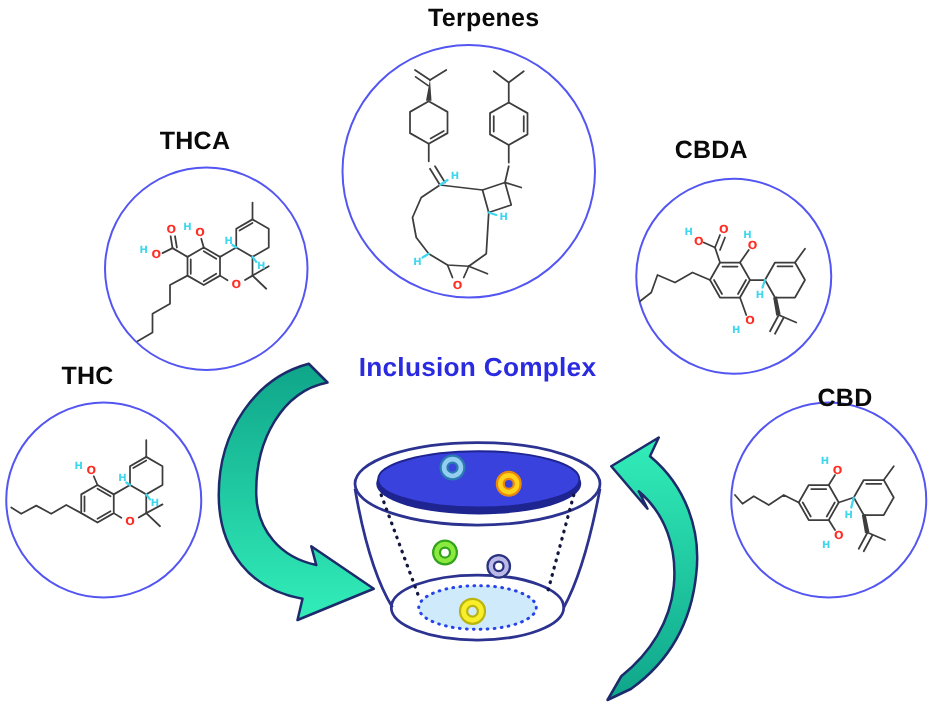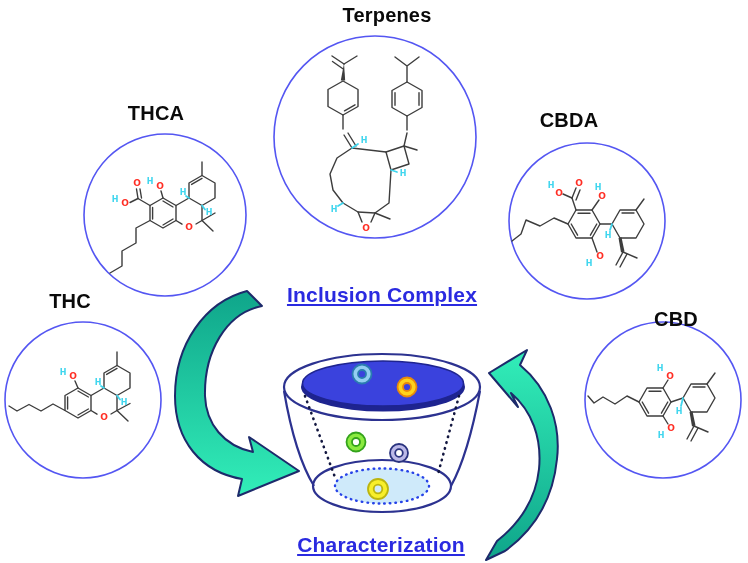--- a/index.html
+++ b/index.html
@@ -1,20 +1,20 @@
 <!DOCTYPE html>
 <html style="--heading_text: #0a0a0a; --center_text: #2a2ae0; --circle_stroke: #5456f2; --bond: #3d3d3d; --atom_o: #ff2d23; --atom_h: #40d6ee; --arrow_fill_dark: #0fa58a; --arrow_fill_bright: #32eeb9; --arrow_outline: #1d2a6b; --cup_outline: #2c3290; --cup_top_fill: #3a42dd; --cup_top_rim: #1e2490; --cup_inner_fill: #cfeafa; --cup_dot_blue: #2743e8; --cup_dot_black: #131740;"><head>
 <meta charset="utf-8">
 <style>
   html,body{margin:0;padding:0;background:#ffffff;}
   .stage{position:relative;width:748px;height:563px;background:#fff;overflow:hidden;
          font-family:"Liberation Sans",sans-serif;}
   .lbl{position:absolute;transform:translateX(-50%);white-space:nowrap;
        font-weight:bold;font-size:20px;color:var(--heading_text,#0a0a0a);letter-spacing:.2px;}
-  .lbl.center-label{color:var(--center_text,#2a2ae0);font-size:21px;text-decoration:underline;}
+  .lbl.center-label{color:var(--center_text,#2a2ae0);font-size:21px;}
   svg{position:absolute;left:0;top:0;}
   .bond{stroke:var(--bond,#3d3d3d);stroke-width:1.4;fill:none;stroke-linecap:round;stroke-linejoin:round;}
   .wedge{fill:var(--bond,#3d3d3d);stroke:none;}
   .hbond{stroke:var(--atom_h,#40d6ee);stroke-width:1.8;fill:none;stroke-linecap:round;}
   .atom-o{fill:var(--atom_o,#ff2d23);font:bold 9px "DejaVu Sans",sans-serif;text-anchor:middle;}
   .atom-h{fill:var(--atom_h,#40d6ee);font:bold 8px "DejaVu Sans",sans-serif;text-anchor:middle;}
   .mol-circle{fill:none;stroke-width:1.6;}
   .cup-line{stroke:var(--cup_outline,#2c3290);stroke-width:2.2;fill:none;}
   .cup-white{fill:#ffffff;stroke:var(--cup_outline,#2c3290);stroke-width:2.2;}
   .dot-black{stroke:var(--cup_dot_black,#131740);stroke-width:2.6;stroke-dasharray:.5 5.5;stroke-linecap:round;fill:none;}
@@ -201,15 +201,14 @@
       </g>
     </g>
   </svg>
 
   <div class="lbl" style="left:387px;top:4px">Terpenes</div>
   <div class="lbl" style="left:156px;top:102px">THCA</div>
   <div class="lbl" style="left:569px;top:109px">CBDA</div>
   <div class="lbl" style="left:70px;top:290px">THC</div>
   <div class="lbl" style="left:676px;top:308px">CBD</div>
   <div class="lbl center-label" style="left:382px;top:283px">Inclusion Complex</div>
-  <div class="lbl center-label" style="left:381px;top:533px">Characterization</div>
 
 </div>
 
 </body></html>

